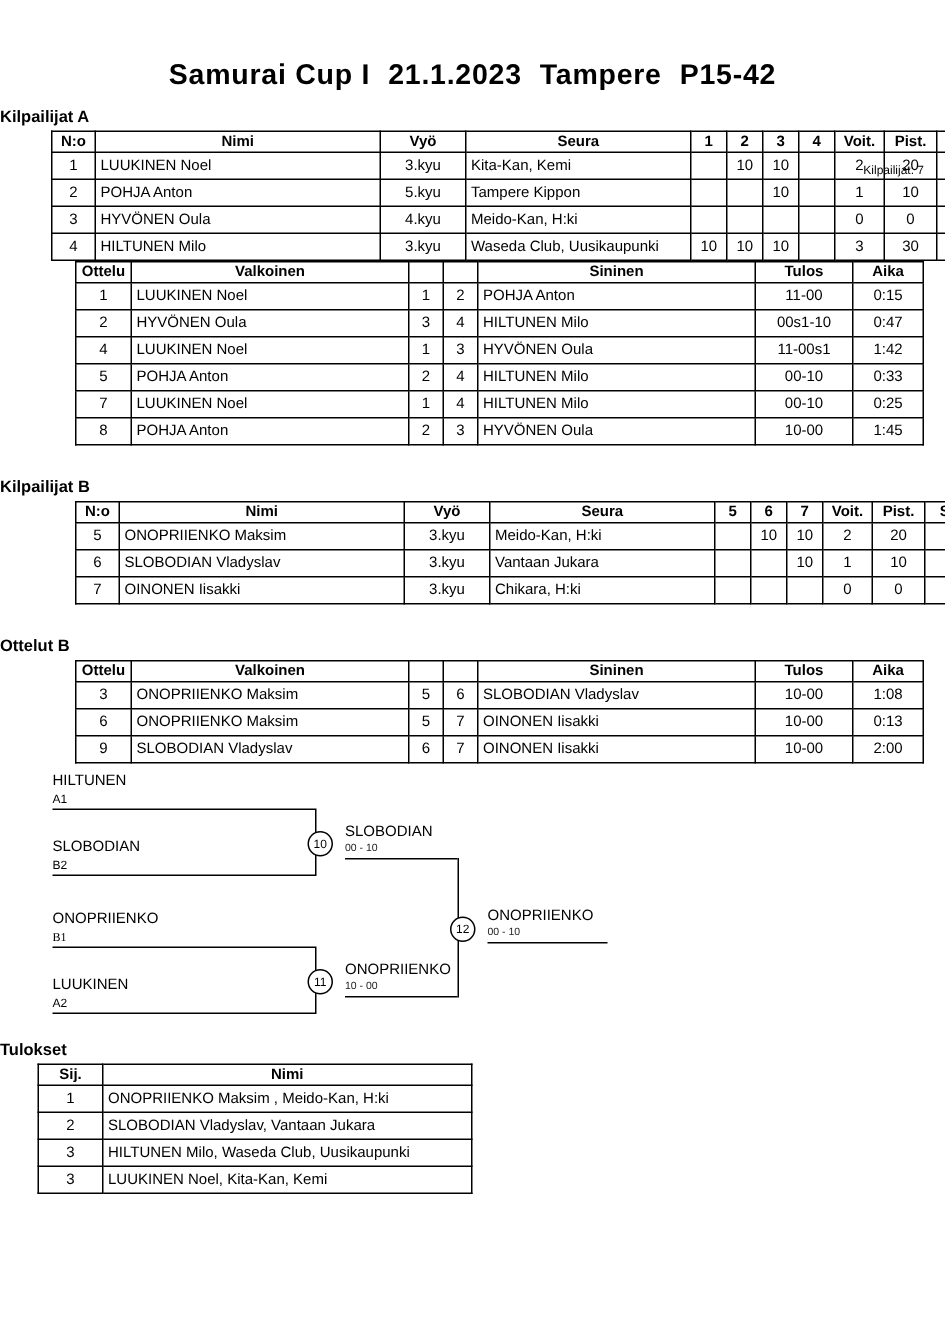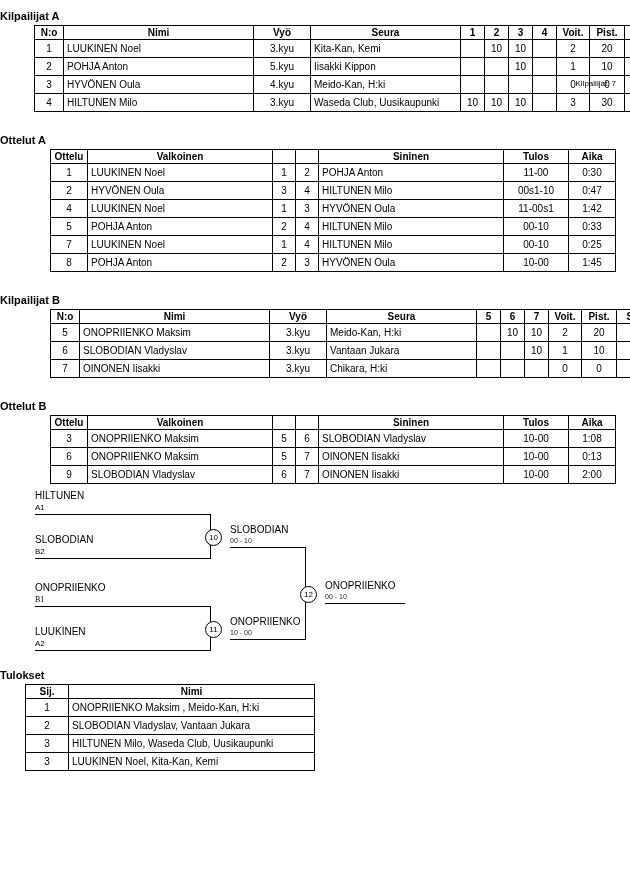--- a/index.html
+++ b/index.html
@@ -117,20 +117,23 @@
     font-size: 8px;
     line-height: 15px;
     text-align: center;
   }
 </style>
 </head>
 <body>
 
 <div class="page">
 
+  <div class="title">
+    <span>Samurai Cup I</span><span class="gap"></span><span>21.1.2023</span><span class="gap"></span><span>Tampere</span><span class="gap"></span><span>P15-42</span>
+  </div>
 
   <div class="section-head">Kilpailijat A</div>
   <div class="kilp-count">Kilpailijat: 7</div>
 
   <div class="wrap-a">
     <table class="grid tblA">
       <thead>
         <tr>
           <th class="w-no">N:o</th>
           <th class="w-nimi">Nimi</th>
@@ -156,21 +159,21 @@
           <td class="c">10</td>
           <td class="c"></td>
           <td class="c">2</td>
           <td class="c">20</td>
           <td class="c">2</td>
         </tr>
         <tr>
           <td class="c">2</td>
           <td class="l">POHJA Anton</td>
           <td class="c">5.kyu</td>
-          <td class="l">Iisakki Kippon</td>
+          <td class="l">Tampere Kippon</td>
           <td class="c"></td>
           <td class="c"></td>
           <td class="c">10</td>
           <td class="c"></td>
           <td class="c">1</td>
           <td class="c">10</td>
           <td class="c">3</td>
         </tr>
         <tr>
           <td class="c">3</td>
@@ -195,21 +198,20 @@
           <td class="c">10</td>
           <td class="c"></td>
           <td class="c">3</td>
           <td class="c">30</td>
           <td class="c">1</td>
         </tr>
       </tbody>
     </table>
   </div>
 
-  <div class="section-head" style="margin-top:22px;">Ottelut A</div>
 
   <div class="wrap-ott">
     <table class="grid tblO">
       <thead>
         <tr>
           <th class="w-ott">Ottelu</th>
           <th class="w-val">Valkoinen</th>
           <th class="w-s1"></th>
           <th class="w-s2"></th>
           <th class="w-sin">Sininen</th>
@@ -218,21 +220,21 @@
         </tr>
       </thead>
       <tbody>
         <tr>
           <td class="c">1</td>
           <td class="l">LUUKINEN Noel</td>
           <td class="c">1</td>
           <td class="c">2</td>
           <td class="l">POHJA Anton</td>
           <td class="c">11-00</td>
-          <td class="c">0:30</td>
+          <td class="c">0:15</td>
         </tr>
         <tr>
           <td class="c">2</td>
           <td class="l">HYVÖNEN Oula</td>
           <td class="c">3</td>
           <td class="c">4</td>
           <td class="l">HILTUNEN Milo</td>
           <td class="c">00s1-10</td>
           <td class="c">0:47</td>
         </tr>

